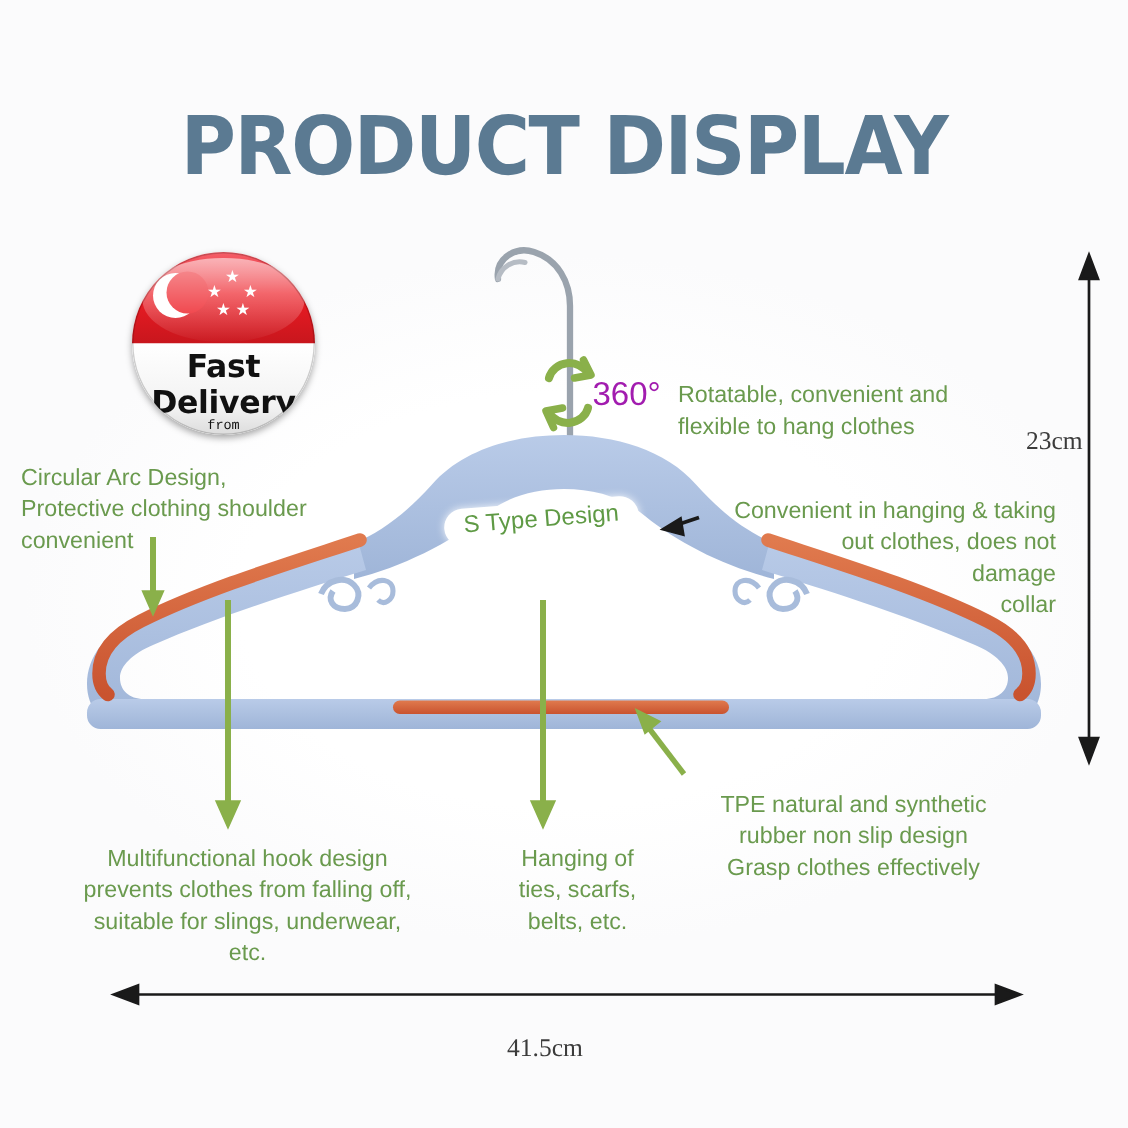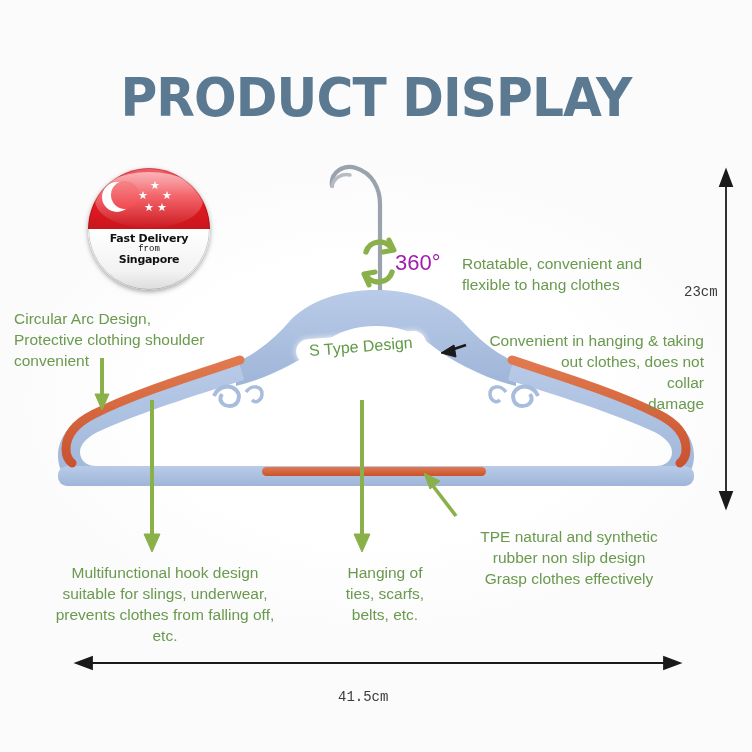--- a/index.html
+++ b/index.html
@@ -98,21 +98,21 @@
   }
   .badge-text {
     position: absolute;
     left: 0; top: 50%;
     width: 100%;
     text-align: center;
     color: #111111;
   }
   .bt1 {
     font-family: "DejaVu Sans", sans-serif;
-    font-size: 11px;
+    font-size: 21px;
     font-weight: bold;
     margin-top: 3px;
     letter-spacing: -0.2px;
   }
   .bt2 {
     font-family: Liberation Mono, monospace;
     font-size: 9px;
     margin-top: -1px;
   }
   .bt3 {
@@ -125,21 +125,21 @@
   
   .callout {
     position: absolute;
     color: #6a9a4e;
     font-size: 15.5px;
     line-height: 21px;
     font-family: "Liberation Sans", sans-serif;
   }
   .c-left   { left: 14px;  top: 308px; width: 230px; text-align: left; }
   .c-right  { left: 468px; top: 330px; width: 236px; text-align: right; }
-  .c-rot    { left: 408px; top: 253px; width: 262px; text-align: left; }
+  .c-rot    { left: 398px; top: 253px; width: 262px; text-align: left; }
   .c-bl     { left: 18px;  top: 562px; width: 294px; text-align: center; }
   .c-bm     { left: 320px; top: 562px; width: 130px; text-align: center; }
   .c-tpe    { left: 448px; top: 526px; width: 242px; text-align: center; }
   .deg360 {
     position: absolute;
     left: 395px; top: 250px;
     font-size: 22px;
     color: #a21caf;
     font-family: "Liberation Sans", sans-serif;
   }
@@ -150,22 +150,22 @@
     background: #ffffff;
     border-radius: 14px;
     color: #5f9a45;
     font-size: 16px;
     transform: rotate(-4.5deg);
     box-shadow: 0 0 6px rgba(255,255,255,0.9);
   }
   .dim-label {
     position: absolute;
     color: #3b3b3b;
-    font-size: 14px;
-    font-family: Liberation Mono, monospace;
+    font-size: 17px;
+    font-family: Liberation Serif, serif;
   }
   .dim-v { left: 684px; top: 284px; }
   .dim-h { left: 338px; top: 660px; margin-top: 29px; }
   svg.layer {
     position: absolute;
     left: 0; top: 0;
     width: 752px; height: 752px;
     overflow: visible;
   }
 </style>
@@ -318,30 +318,30 @@
 
   <div class="callout c-left">
     <div>Circular Arc Design,</div>
     <div>Protective clothing shoulder</div>
     <div>convenient</div>
   </div>
 
   <div class="callout c-right">
     <div>Convenient in hanging &amp; taking</div>
     <div>out clothes, does not</div>
+    <div>damage</div>
     <div>collar</div>
-    <div>damage</div>
   </div>
 
   <div class="s-type">S Type Design</div>
 
   <div class="callout c-bl">
     <div>Multifunctional hook design</div>
+    <div>prevents clothes from falling off,</div>
     <div>suitable for slings, underwear,</div>
-    <div>prevents clothes from falling off,</div>
     <div>etc.</div>
   </div>
 
   <div class="callout c-tpe">
     <div>TPE natural and synthetic</div>
     <div>rubber non slip design</div>
     <div>Grasp clothes effectively</div>
   </div>
 
   <div class="callout c-bm">

